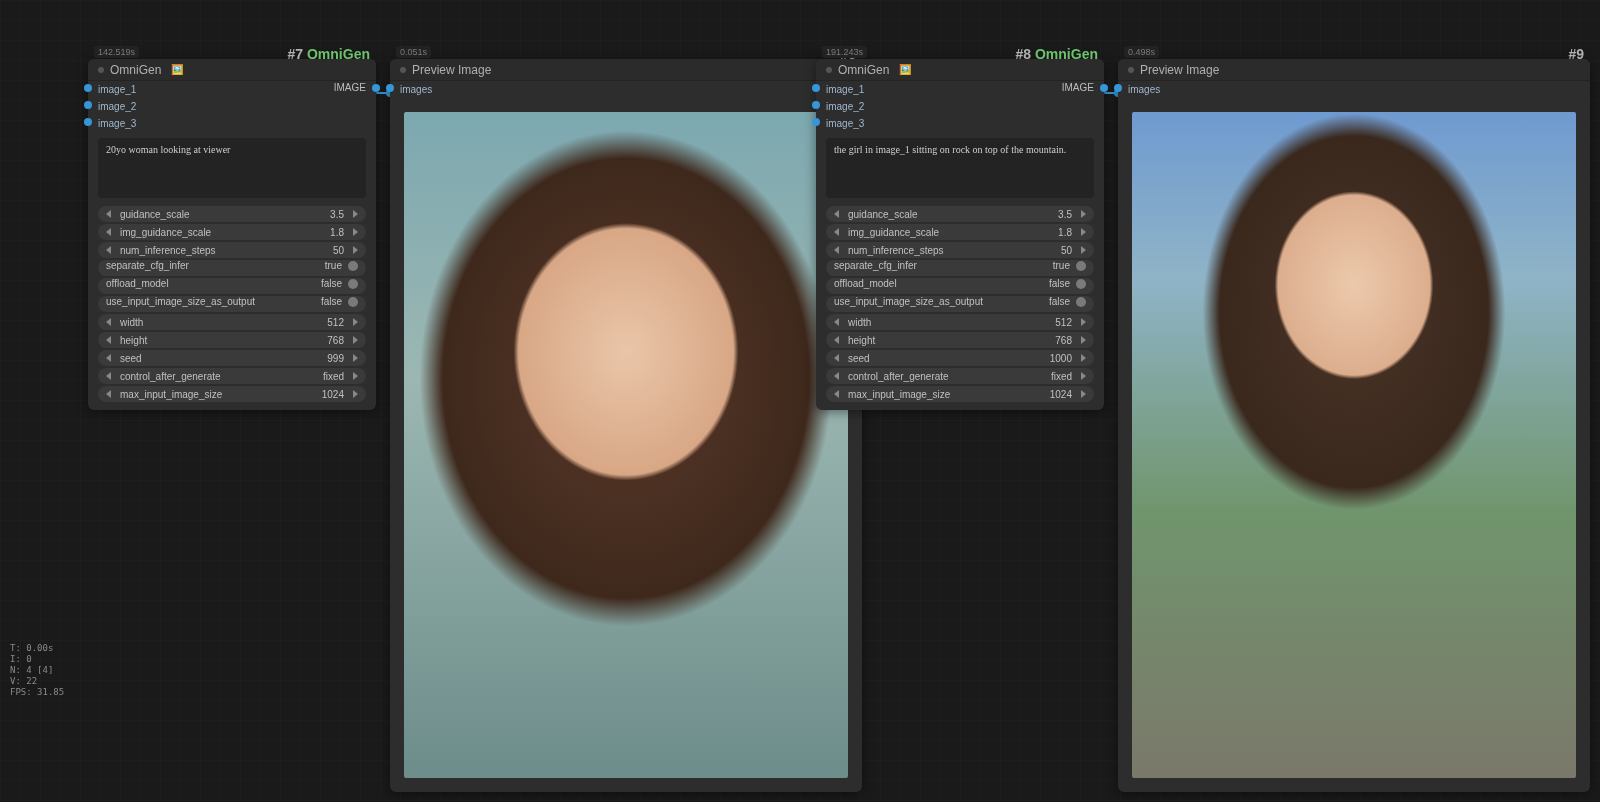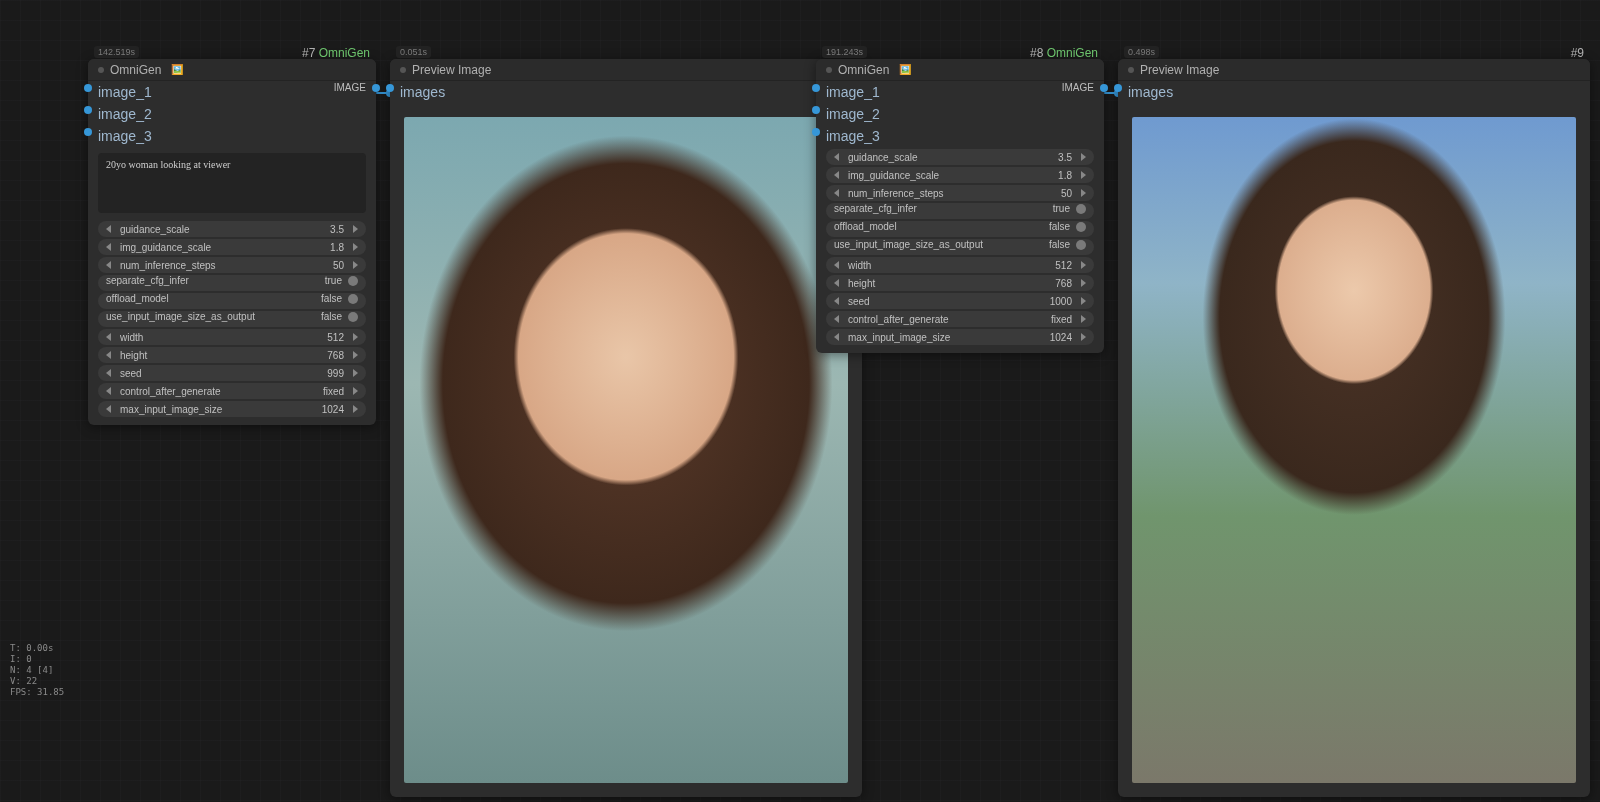--- a/index.html
+++ b/index.html
@@ -29,38 +29,38 @@
     top: -13px; left: 6px;
     font-size: 9px;
     color: #7a7a7a;
     background: #222;
     padding: 1px 4px;
     border-radius: 3px;
   }
   .badge-id {
     position: absolute;
     top: -13px; right: 6px;
-    font-size: 12px; font-weight: normal;
+    font-size: 14px; font-weight: bold;
     color: #b0b0b0;
   }
   .badge-id .gn { color: #6cc36c; }
   .node-title {
     height: 22px;
     line-height: 22px;
     padding: 0 10px;
     background: #2b2b2b;
     border-bottom: 1px solid #232323;
     font-size: 12px;
     border-radius: 6px 6px 0 0;
     display: flex; align-items: center; gap: 6px;
   }
   .node-title .dot { width: 6px; height: 6px; border-radius: 50%; background: #555; }
   .title-icon { margin-left: 4px; font-size: 10px; }
   .io-row { position: relative; padding: 2px 0; }
-  .io-label { font-size: 14px; color: #9fb8cf; padding: 1px 10px; }
+  .io-label { font-size: 10px; color: #9fb8cf; padding: 1px 10px; }
   .io-port {
     position: absolute;
     width: 8px; height: 8px; border-radius: 50%;
     background: #3697d8;
     top: 3px;
   }
   .io-port.in { left: -4px; }
   .io-port.out { right: -4px; }
   .prompt {
     margin: 6px 10px 8px 10px;
@@ -283,20 +283,21 @@
     <div class="io-port out"></div>
   </div>
   <div class="io-row">
       <div class="io-port in"></div>
       <div class="io-label">image_2</div>
     </div>
   <div class="io-row">
       <div class="io-port in"></div>
       <div class="io-label">image_3</div>
     </div>
+  <div class="prompt">the girl in image_1 sitting on rock on top of the mountain.</div>
   <div id="n3-params">
       <div class="param">
     <span class="tri-l"></span>
     <span>guidance_scale</span>
     <span>3.5</span>
     <span class="tri-r"></span>
   </div>
       <div class="param">
     <span class="tri-l"></span>
     <span>img_guidance_scale</span>

